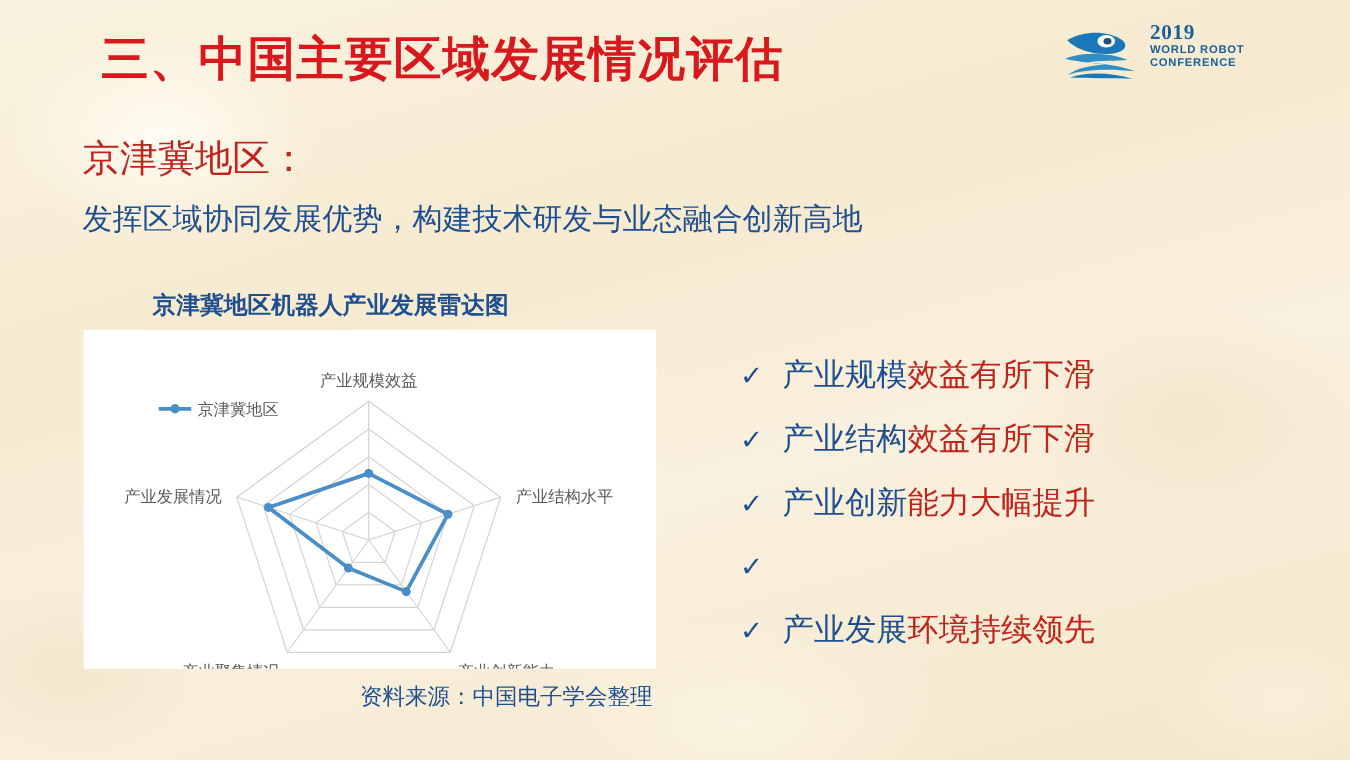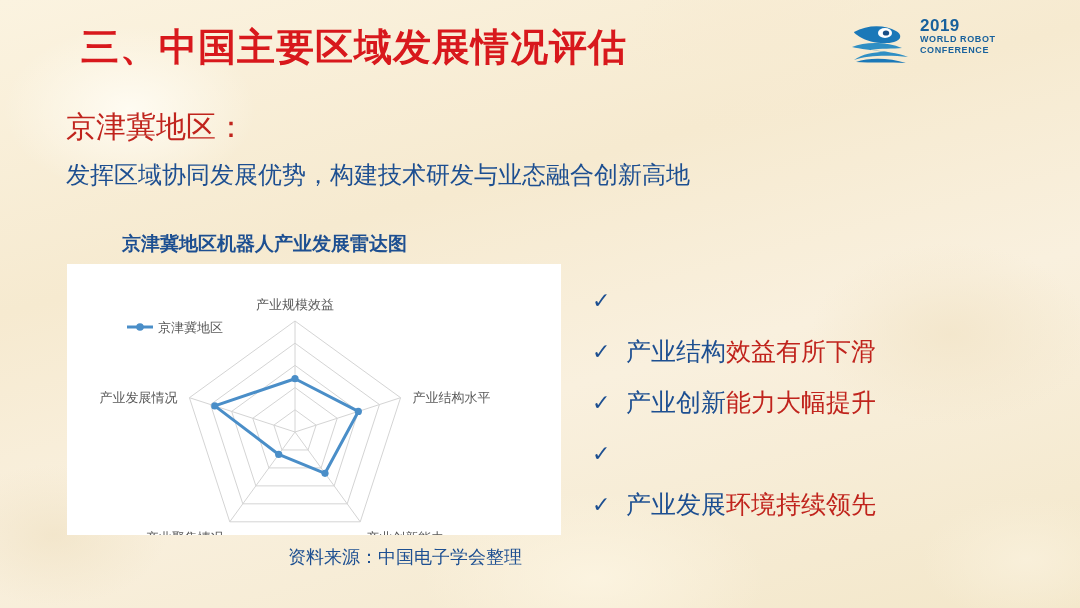--- a/index.html
+++ b/index.html
@@ -63,21 +63,21 @@
     left: 70px;
     top: 0px;
     width: 142px;
   }
   .logo-year {
     font-size: 17px;
     font-weight: bold;
     color: #18619c;
     line-height: 16px;
     letter-spacing: 0.5px;
-    font-family: Liberation Sans, sans-serif;
+    font-family: Liberation Serif, serif;
   }
   .logo-cn {
     font-size: 20px;
     font-weight: bold;
     color: #18619c;
     line-height: 22px;
     letter-spacing: 1.5px;
     font-family: "Liberation Sans", "DejaVu Sans", sans-serif;
   }
   .logo-en {
@@ -117,21 +117,20 @@
     white-space: nowrap;
     font-weight: bold;
   }
   #chart-panel {
     position: absolute;
     left: 67px;
     top: 264px;
     width: 458px;
     height: 271px;
     background: #ffffff;
-    padding-left: 36px;
   }
   #radar-svg {
     position: absolute;
     left: 0;
     top: 0;
     width: 458px;
     height: 271px;
   }
   #chart-source {
     position: absolute;
@@ -231,20 +230,21 @@
           <text x="91" y="68" font-size="13" fill="#595959" font-family="&quot;Liberation Sans&quot;,&quot;DejaVu Sans&quot;,sans-serif">京津冀地区</text>
         </g>
     </svg>
   </div>
 
   <div id="chart-source">资料来源：中国电子学会整理</div>
 
   <div id="bullet-list">
       <div class="bullet-row">
         <span class="bullet-check">✓</span>
+        <span class="bullet-text"><span class="bullet-part-blue">产业规模</span><span class="bullet-part-red">效益有所下滑</span></span>
       </div>
       <div class="bullet-row">
         <span class="bullet-check">✓</span>
         <span class="bullet-text"><span class="bullet-part-blue">产业结构</span><span class="bullet-part-red">效益有所下滑</span></span>
       </div>
       <div class="bullet-row">
         <span class="bullet-check">✓</span>
         <span class="bullet-text"><span class="bullet-part-blue">产业创新</span><span class="bullet-part-red">能力大幅提升</span></span>
       </div>
       <div class="bullet-row">

